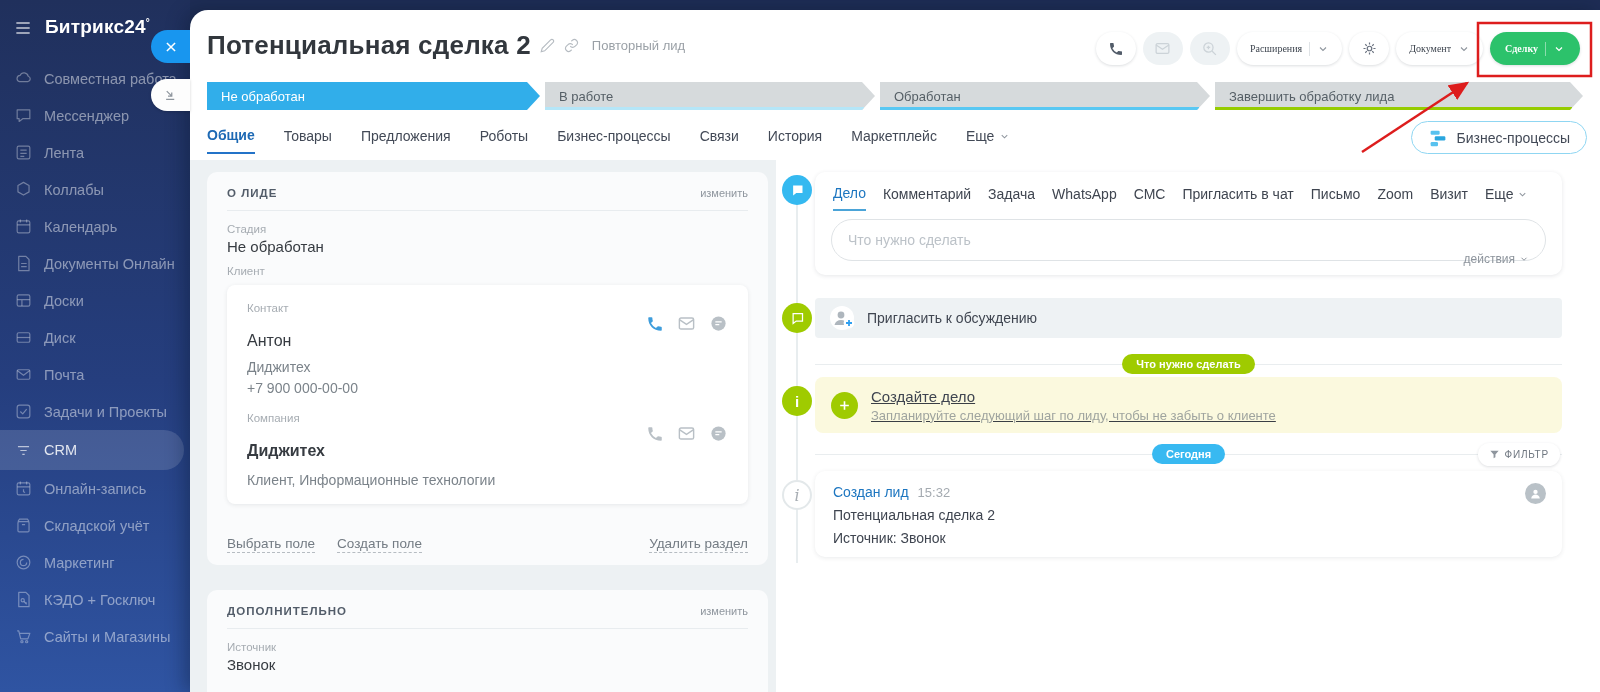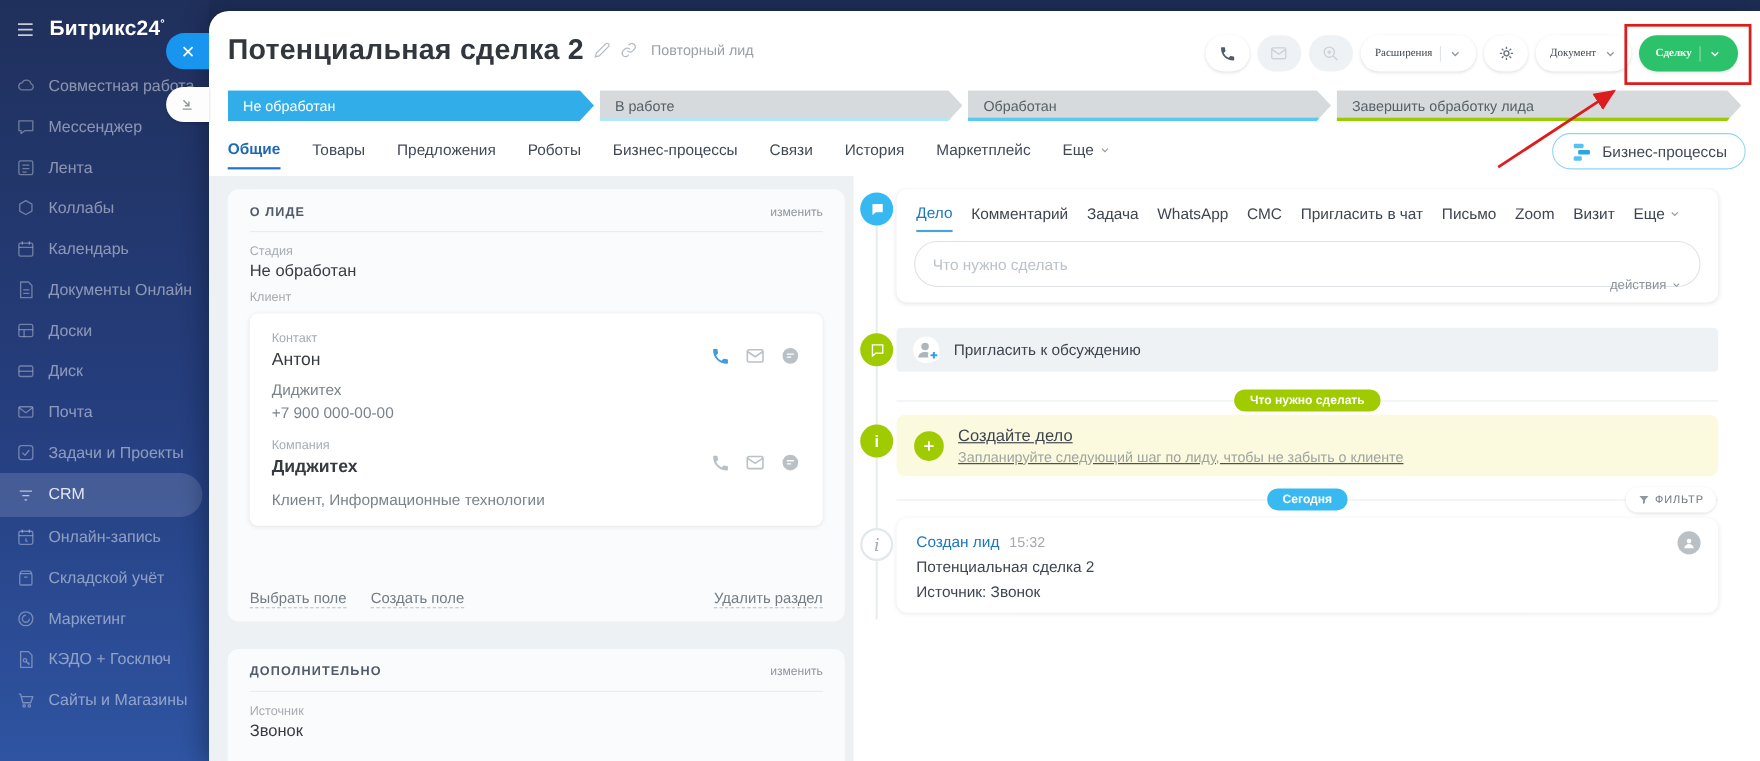--- a/index.html
+++ b/index.html
@@ -8,21 +8,21 @@
     position:relative; overflow:hidden;
     font-family:"Liberation Sans","DejaVu Sans",sans-serif;
     background:#1e2d55; color:#3a3f45;
   }
   svg { display:block; }
   .ic { display:inline-flex; align-items:center; justify-content:center; flex:0 0 auto; }
 
   
   .sidebar { position:absolute; left:0; top:0; width:190px; height:692px;
     background:linear-gradient(180deg,#20305c 0%,#253e7e 55%,#2f54a2 100%); z-index:1; }
-  .sb-head { display:flex; align-items:center; gap:12px; padding:16px 12px 14px 13px; }
+  .sb-head { display:flex; align-items:flex-end; gap:12px; padding:16px 12px 14px 13px; }
   .burger { color:rgba(255,255,255,.75); cursor:pointer; }
   .sb-logo { color:#fff; font-size:19px; font-weight:bold; letter-spacing:.2px; }
   .sb-logo sup { font-size:10px; }
   .sb-menu { margin-top:8px; }
   .sb-item { display:flex; align-items:center; gap:11px; height:37px; padding:0 12px 0 13px;
     color:rgba(255,255,255,.48); font-size:14.5px; cursor:pointer; }
   .sb-item .ic { width:20px; height:20px; opacity:.75; }
   .sb-item.active { background:rgba(255,255,255,.14); border-radius:0 22px 22px 0;
     width:184px; color:rgba(255,255,255,.85); height:40px; }
 
@@ -84,21 +84,21 @@
   .fld .v { font-size:15px; color:#363b41; margin-top:3px; }
   .sum { display:flex; align-items:baseline; gap:7px; }
   .sum .n { font-size:33px; color:#363b41; font-weight:400; }
   .sum .c { font-size:19px; color:#6b7176; }
   .client-card { margin:8px 20px 0; background:#fff; border-radius:8px;
     box-shadow:0 1px 4px rgba(50,60,70,.10); padding:17px 20px 16px; }
   .crow { display:flex; justify-content:space-between; align-items:flex-start; }
   .cicons { display:flex; gap:13px; margin-top:12px; }
   .cicons .ic { cursor:pointer; }
   .muted { font-size:14px; color:#7b838a; }
-  .cname { font-size:16px; color:#363b41; margin-top:5px; }
+  .cname { font-size:16px; color:#363b41; margin-top:18px; }
   .links-row { position:absolute; left:20px; right:20px; bottom:12px; display:flex; gap:22px; font-size:13.5px; color:#737b83; }
   .dashed { border-bottom:1px dashed #b6bcc2; cursor:pointer; padding-bottom:1px; }
   .links-row .right { margin-left:auto; }
 
   
   .tl-line { position:absolute; left:606px; top:178px; width:2px; height:375px; background:#e8edef; }
   .tl-dot { position:absolute; width:30px; height:30px; border-radius:50%; display:flex;
     align-items:center; justify-content:center; left:592px; z-index:2; }
   .tl-dot.blue { background:#35b9f0; }
   .tl-dot.green { background:#9fcb00; }

